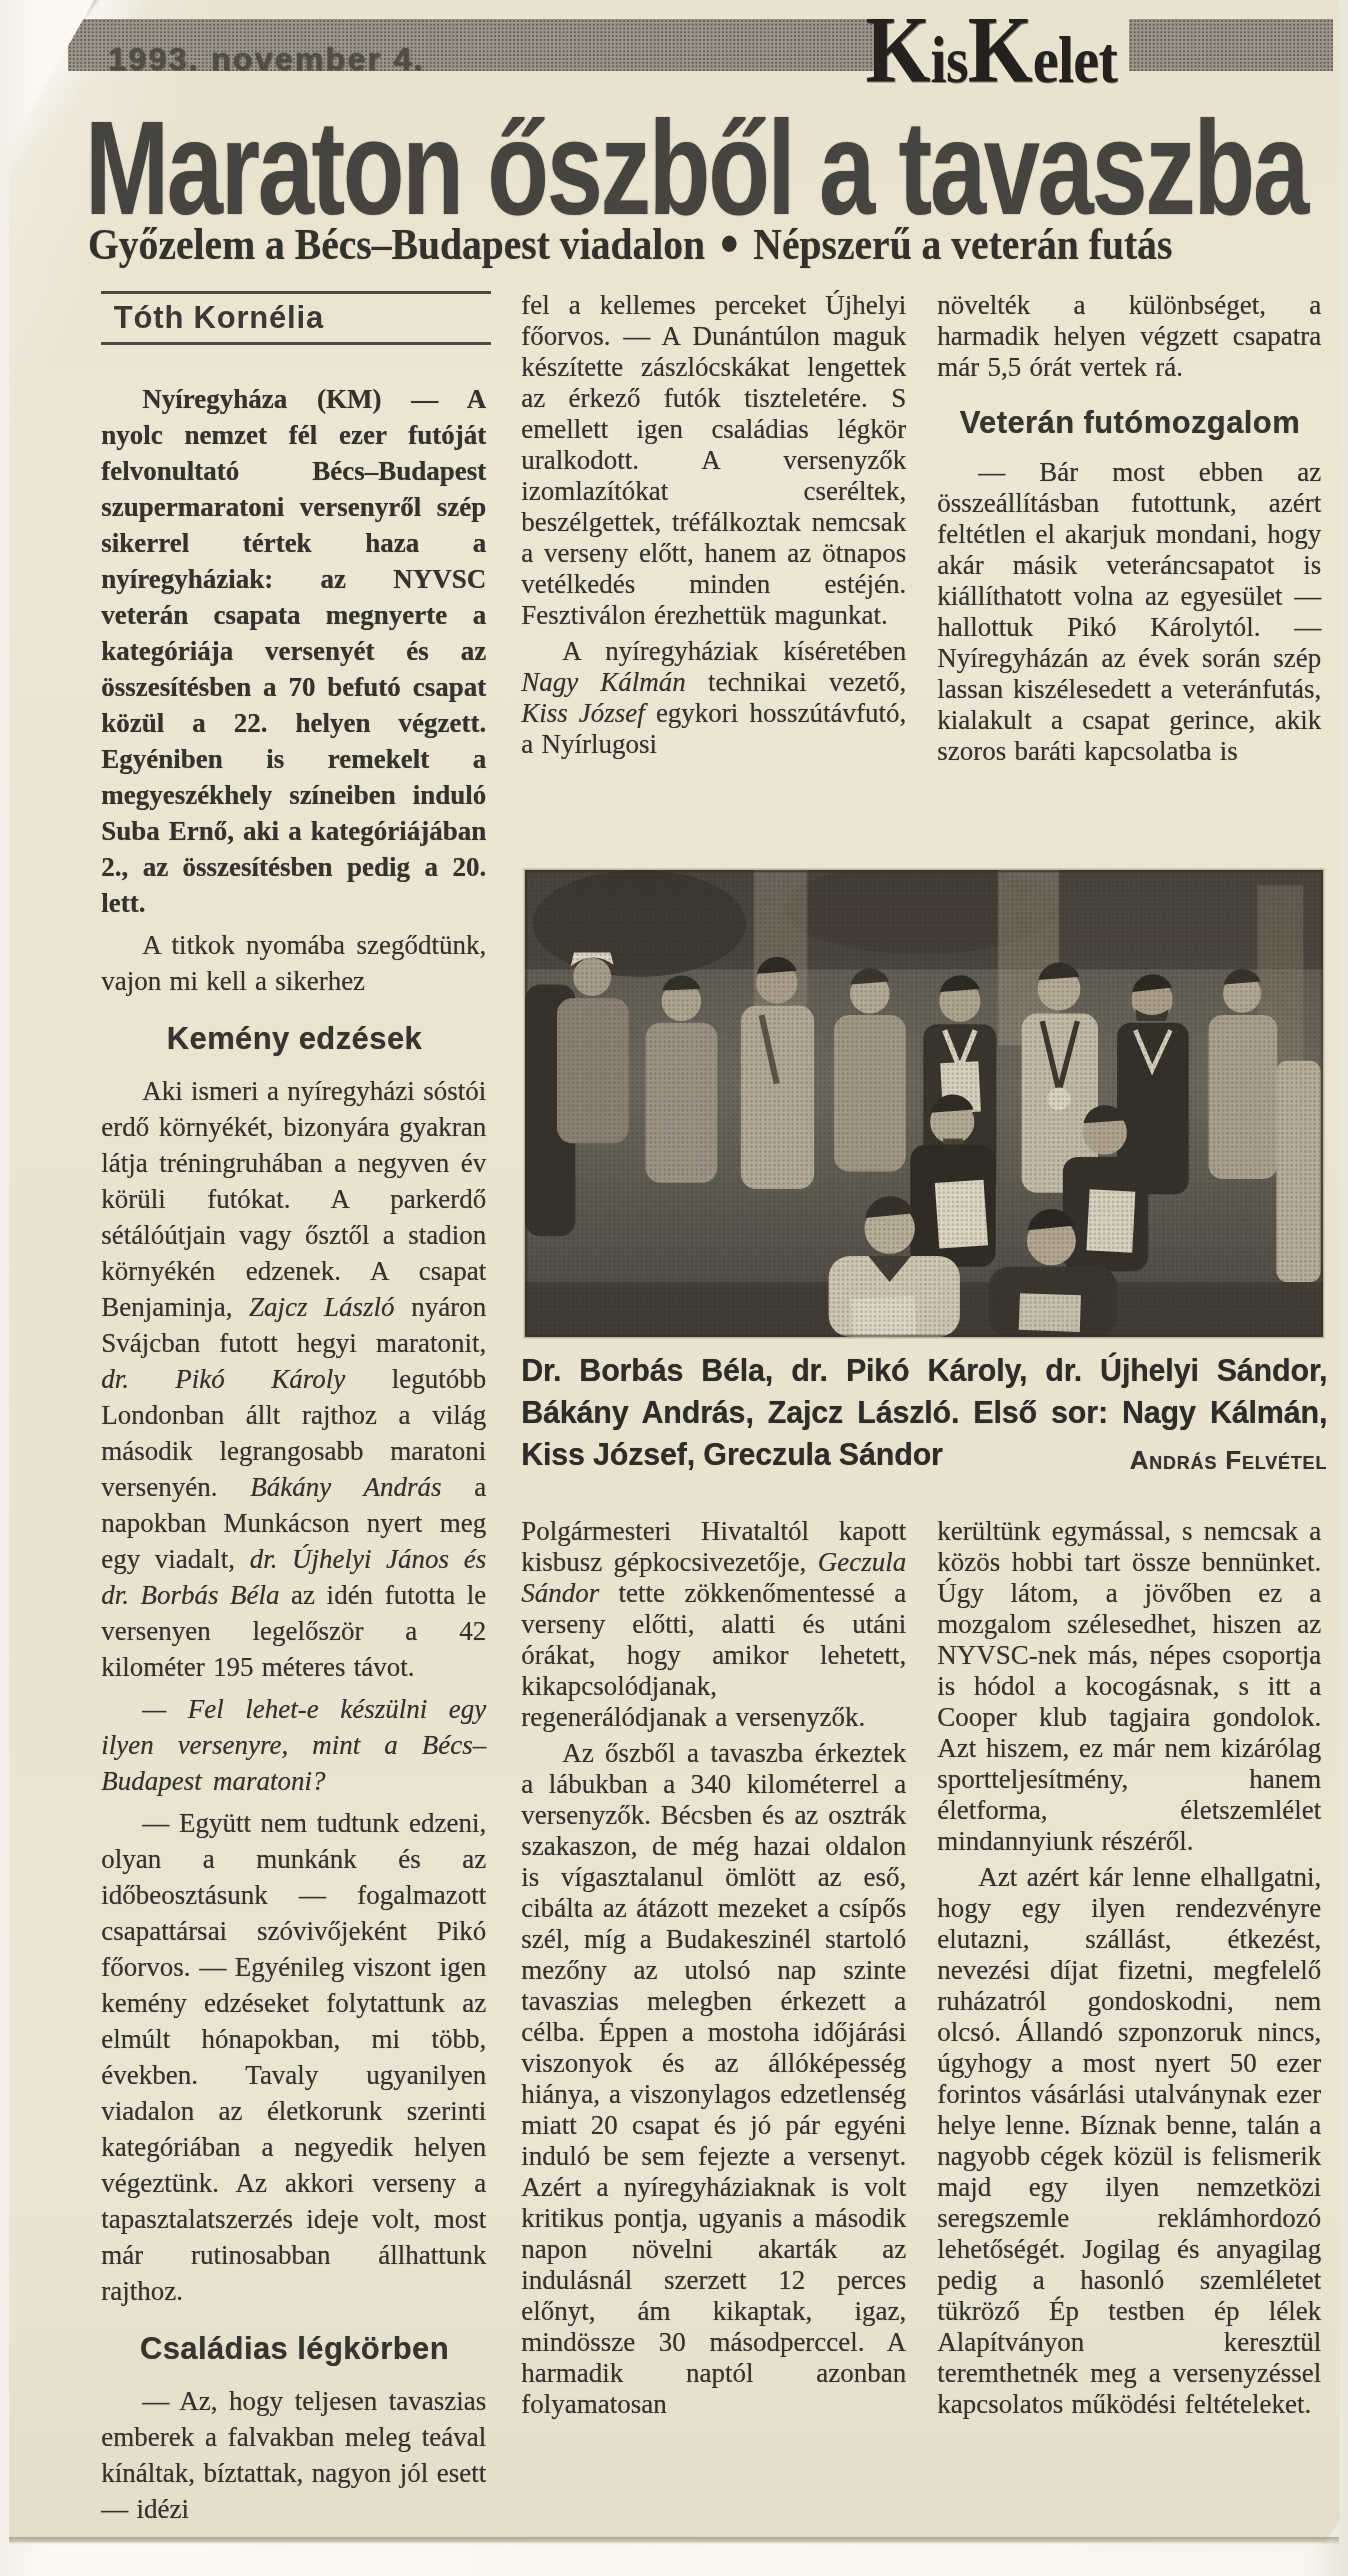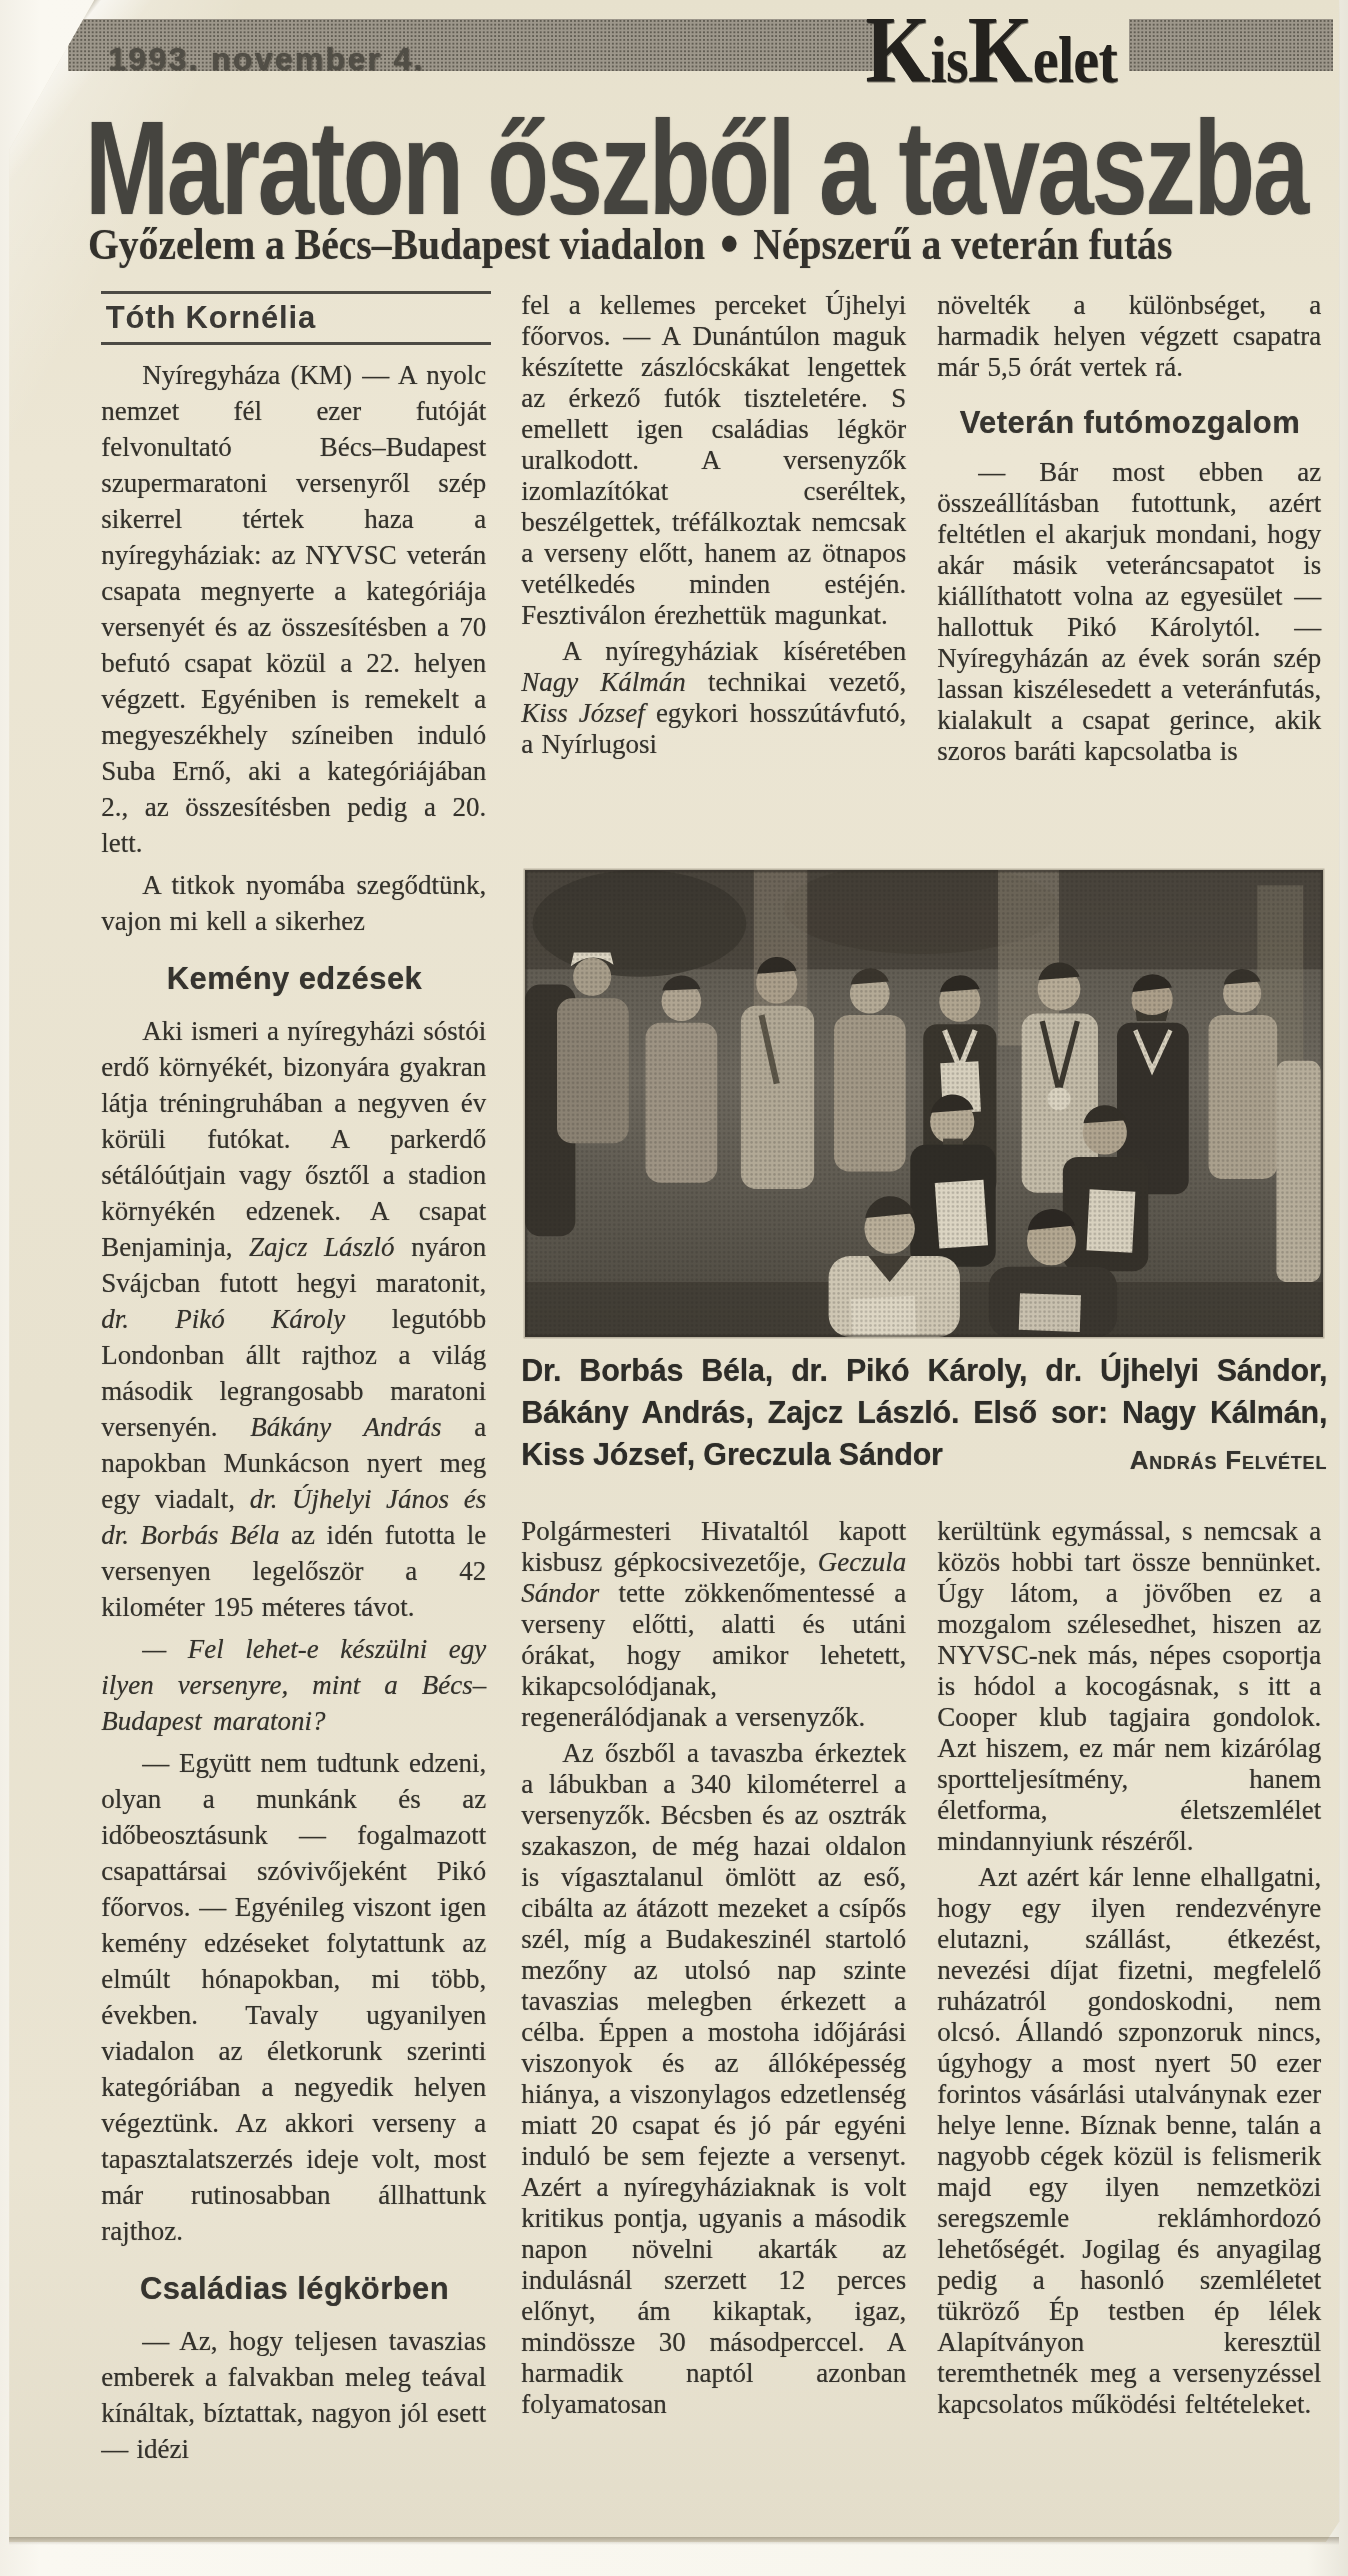--- a/index.html
+++ b/index.html
@@ -54,36 +54,36 @@
     font:bold 44px/1.1 "Liberation Serif",serif;color:#33312c;
     transform:scaleX(.9);transform-origin:left top;letter-spacing:0;
     text-shadow:0 0 1.1px rgba(50,48,42,.5);
   }
   .subheadline .bullet{font-size:37px;vertical-align:4.6px;padding:0 4.6px;}
   .author-block{
     position:absolute;left:92px;top:291px;width:385px;
     border-top:3.1px solid #4c4a44;border-bottom:3.1px solid #4c4a44;
     padding:7.6px 0 9.2px 4.6px;
   }
-  .author{font:bold 31px/1 "Liberation Sans",sans-serif;color:#3b3935;letter-spacing:0.8px;}
+  .author{font:bold 31px/1 "Liberation Sans",sans-serif;color:#3b3935;letter-spacing:0.8px;margin-left:8px;}
   
   .col{position:absolute;color:#34322c;}
   .bodytext p{
     margin:0 0 4.6px 0;font:27px/31px "Liberation Serif",serif;
     text-align:justify;text-indent:41px;word-spacing:1.5px;
     text-shadow:0 0 0.8px rgba(52,50,44,.55);
     hyphens:auto;-webkit-hyphens:auto;
   }
   .col1{left:92px;top:357px;width:385px;}
   .col1 p{line-height:36px;margin-bottom:6.1px;}
   .col2a{left:512px;top:290px;width:385px;}
   .col3a{left:928px;top:290px;width:384px;}
   .col2b{left:512px;top:1516px;width:385px;}
   .col3b{left:928px;top:1516px;width:384px;}
-  .bodytext p.lead{font-weight:normal;}
+  .bodytext p.lead{font-weight:bold;margin-top:24px;}
   .bodytext p.cont{text-indent:0;}
   .bodytext p.qi{font-style:italic;word-spacing:4.6px;}
   .bodytext h3{
     margin:23px 0 17px 1.5px;font:bold 31px/1.1 "Liberation Sans",sans-serif;
     color:#34323;color:#36342f;text-indent:0;letter-spacing:0.4px;
     text-shadow:0 0 0.8px rgba(52,50,44,.6);
     text-align:center;
   }
   .bodytext i{font-style:italic;}
   

